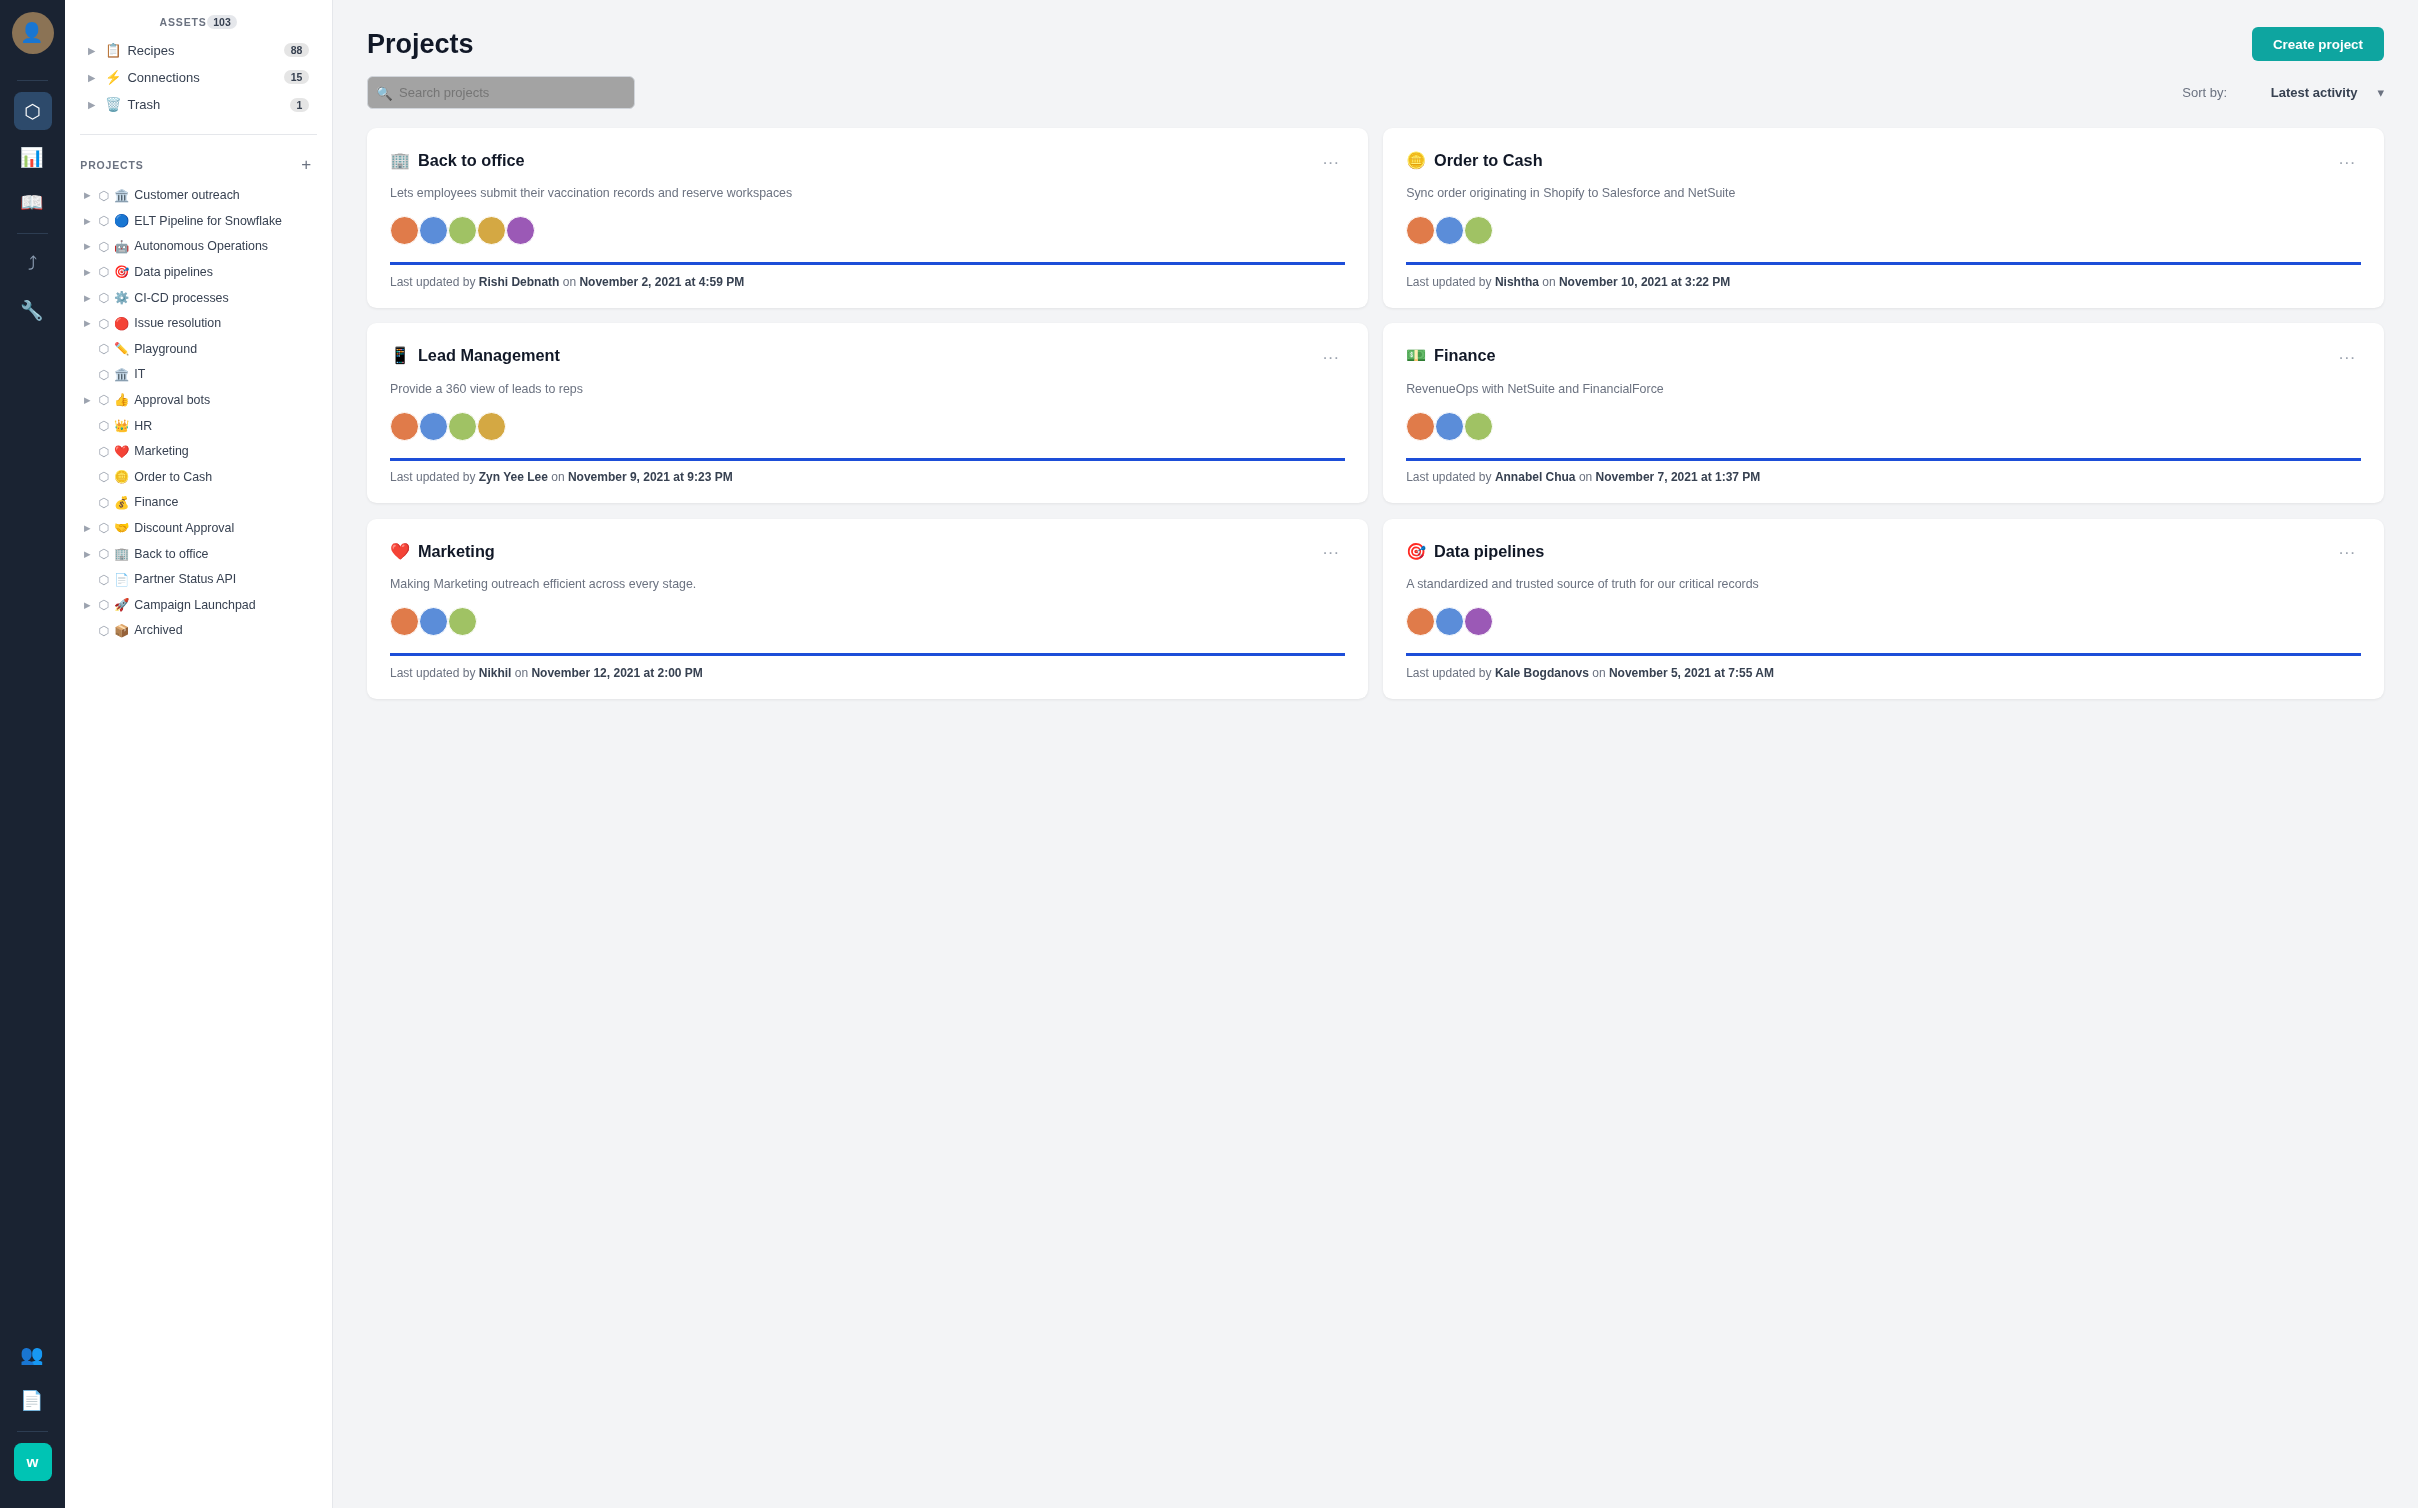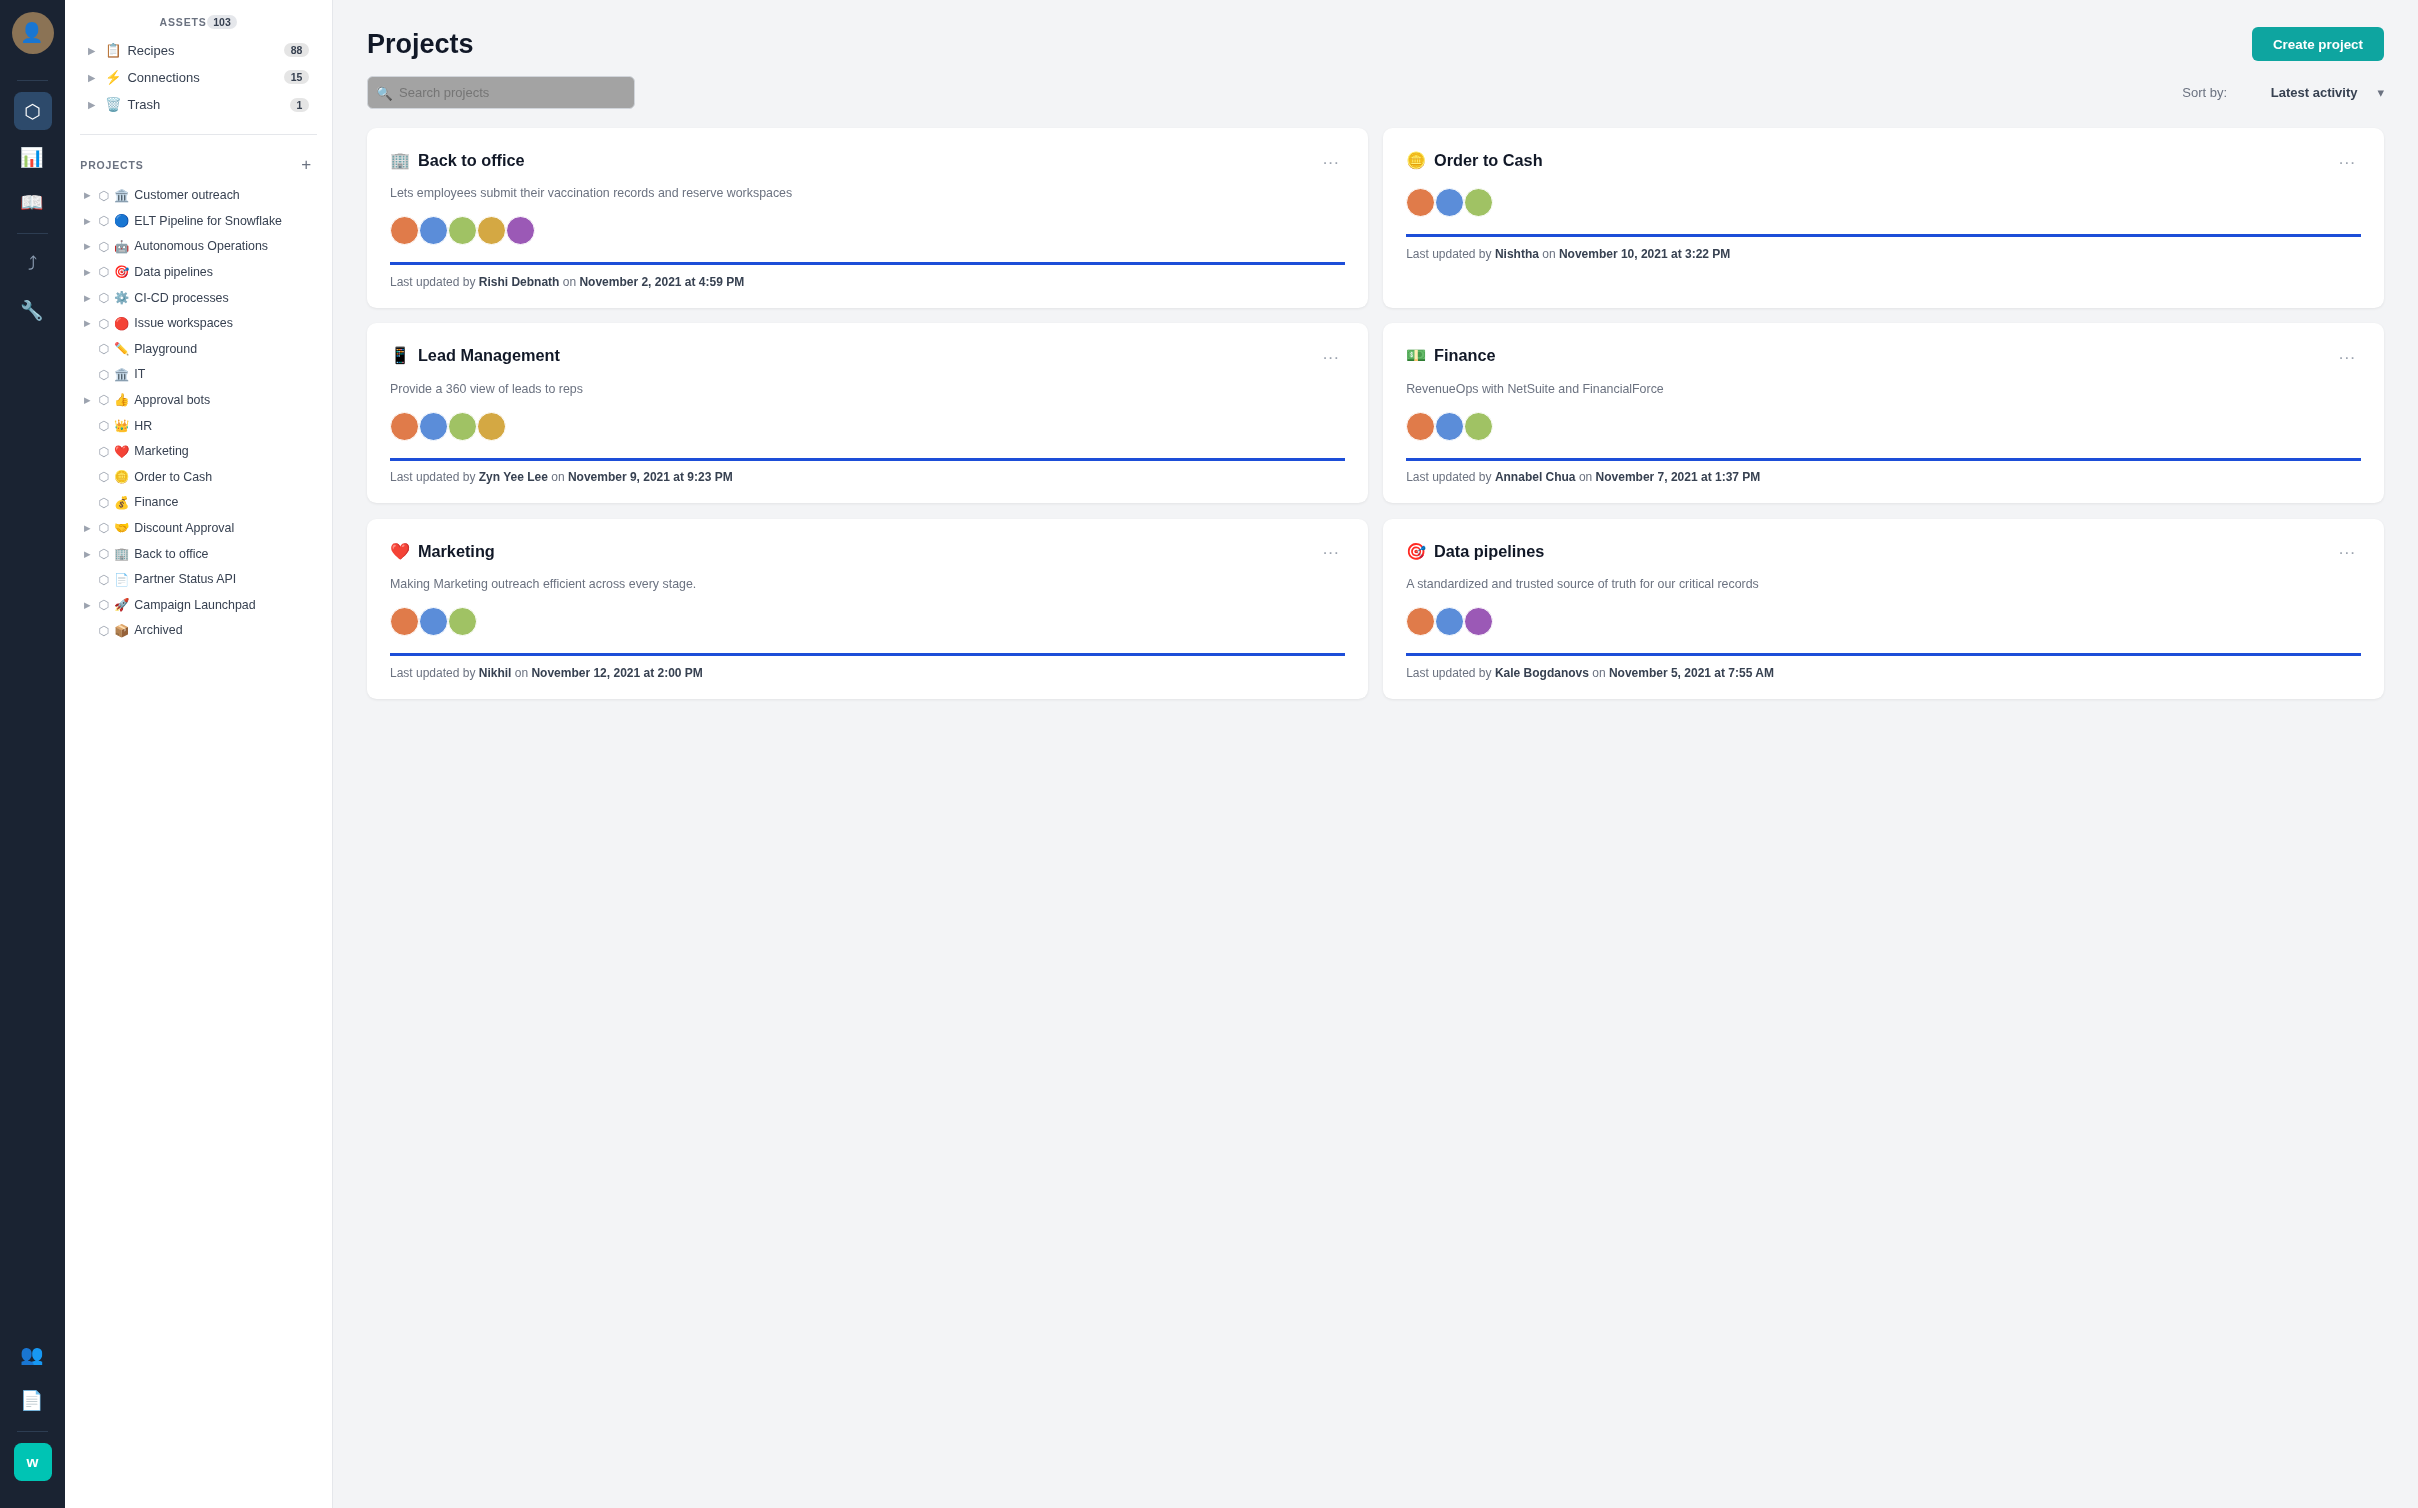--- a/index.html
+++ b/index.html
@@ -371,21 +371,21 @@
     <div class="project-item">
       <span class="p-arrow">▶</span>
       <span class="p-stack">⬡</span>
       <span class="p-emoji">⚙️</span>
       <span class="p-label">CI-CD processes</span>
     </div>
     <div class="project-item">
       <span class="p-arrow">▶</span>
       <span class="p-stack">⬡</span>
       <span class="p-emoji">🔴</span>
-      <span class="p-label">Issue workspaces</span>
+      <span class="p-label">Issue resolution</span>
     </div>
     <div class="project-item">
       <span class="p-arrow"> </span>
       <span class="p-stack">⬡</span>
       <span class="p-emoji">✏️</span>
       <span class="p-label">Playground</span>
     </div>
     <div class="project-item">
       <span class="p-arrow"> </span>
       <span class="p-stack">⬡</span>
@@ -496,20 +496,21 @@
     </div>
   </div>
       <div class="project-card">
     <div class="card-header">
       <div class="card-title">
         <span class="emoji">🪙</span>
         <span>Order to Cash</span>
       </div>
       <div class="card-menu">···</div>
     </div>
+    <div class="card-desc">Sync order originating in Shopify to Salesforce and NetSuite</div>
     <div class="card-avatars">
           <div class="avatar-circle" style="background:#e07b4a;"></div>
           <div class="avatar-circle" style="background:#5b8dd9;"></div>
           <div class="avatar-circle" style="background:#a0c264;"></div>
         </div>
     <div class="card-footer">
       Last updated by <strong>Nishtha</strong> on <strong>November 10, 2021 at 3:22 PM</strong>
     </div>
   </div>
       <div class="project-card">

